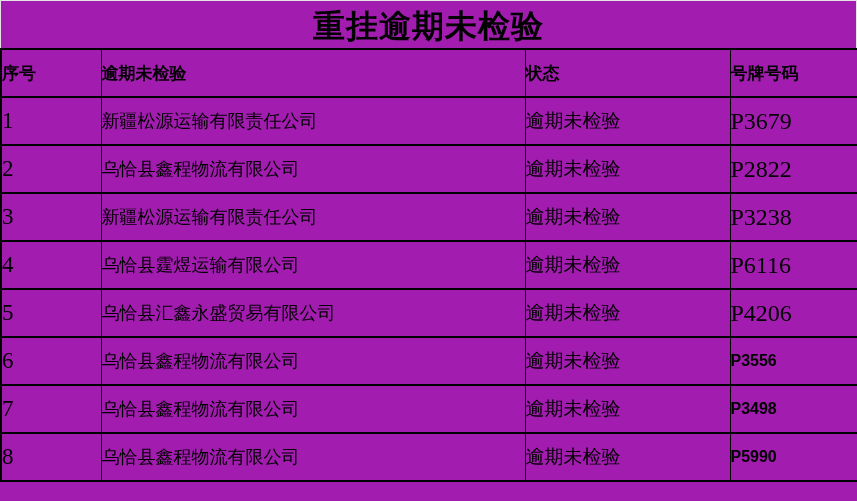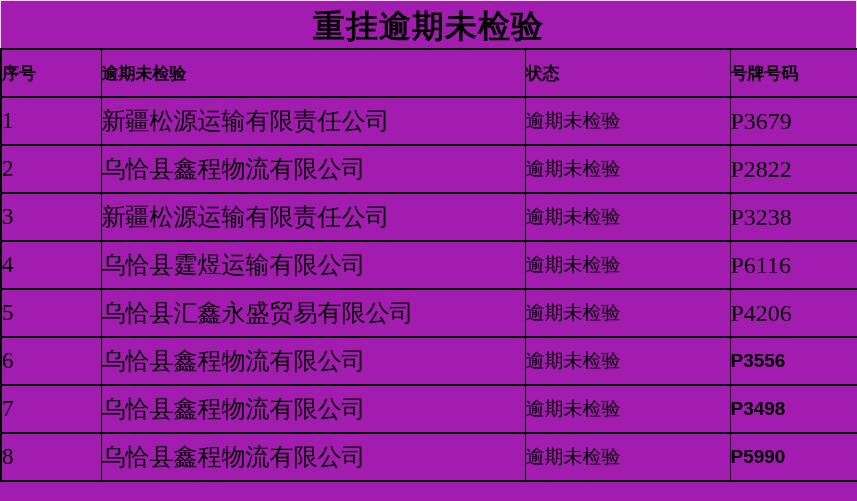--- a/index.html
+++ b/index.html
@@ -56,33 +56,33 @@
     font-size: 17px;
     font-weight: bold;
   }
   table.report td {
     height: 46px;
   }
   td.seq-cell {
     font-size: 23px;
   }
   td.owner-cell {
-    font-size: 24px;
+    font-size: 18px;
   }
   td.status-cell {
     font-size: 19px;
     margin-top: 24px;
   }
   td.plate-cell {
     font-size: 24px;
   }
   td.plate-cell.plate-bold {
     font-family: "Liberation Sans", "DejaVu Sans", sans-serif;
     font-weight: bold;
-    font-size: 19px;
+    font-size: 16px;
   }
 </style>
 </head>
 <body>
 
 <div class="page">
 
   <div class="title-bar">
     <span class="title-text">重挂逾期未检验</span>
   </div>

